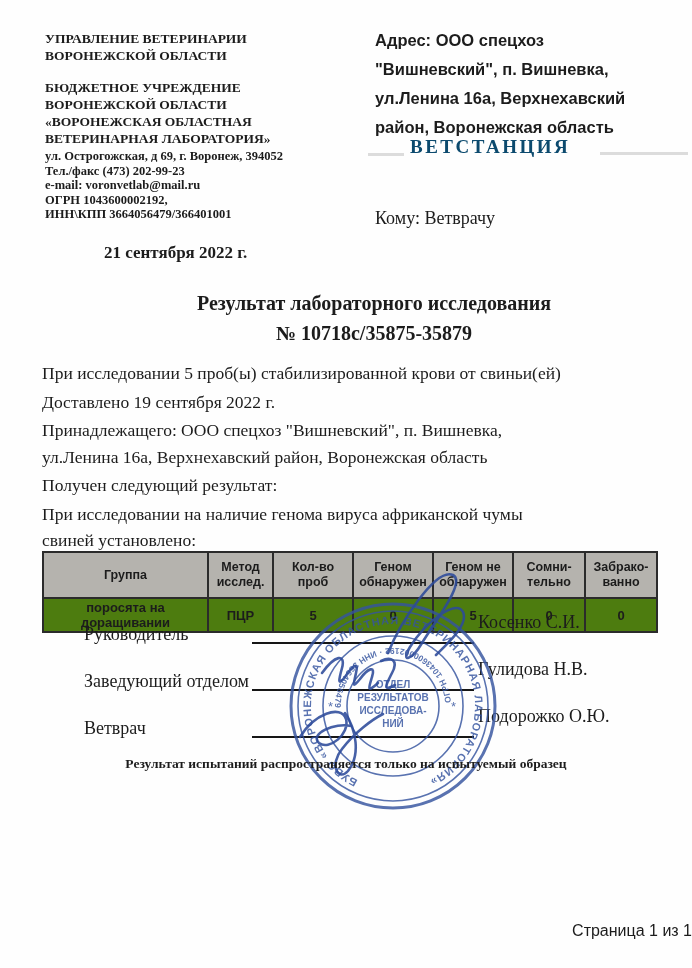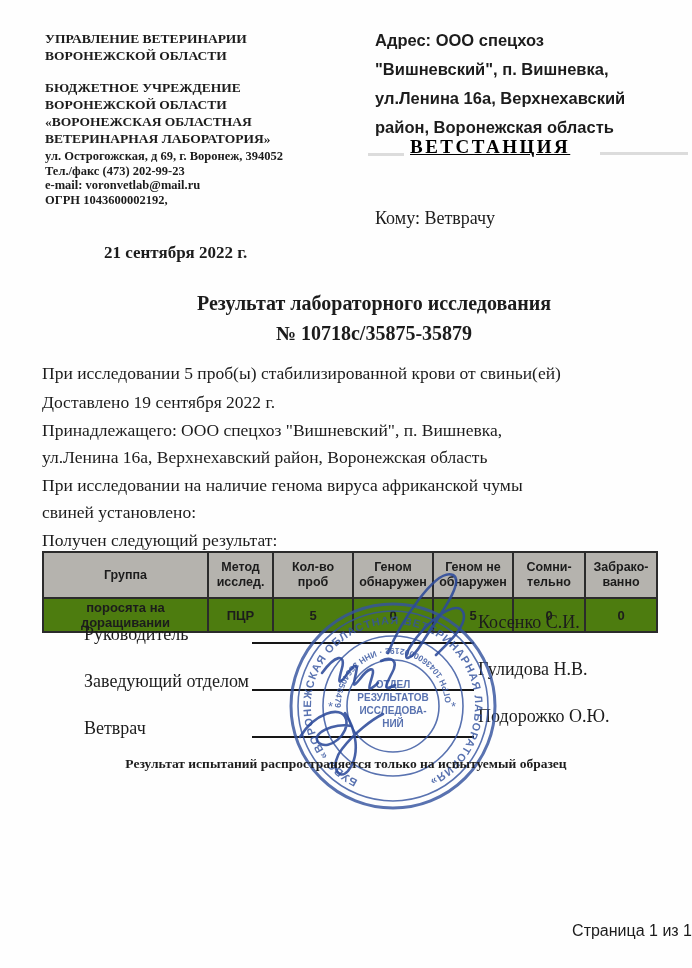--- a/index.html
+++ b/index.html
@@ -23,22 +23,21 @@
   
   .addr-block{
     position:absolute;left:375px;top:26px;width:305px;
     font-family:"Liberation Sans", sans-serif;
     font-weight:bold;font-size:16.5px;line-height:29px;
   }
   .vetstation{
     position:absolute;left:410px;top:136px;
     font-family:"Liberation Serif", serif;
     font-weight:bold;font-size:19px;letter-spacing:2.5px;
-    color:#000000;
-    text-decoration:underline;
+    color:#0c4a6e;
   }
   .addressee{
     position:absolute;left:375px;top:208px;
     font-size:18px;
   }
   .scan-streak{position:absolute;height:3px;background:#dcdcdc;}
   .streak1{left:368px;top:153px;width:36px;}
   .streak2{left:600px;top:152px;width:88px;}
   .doc-date{
     position:absolute;left:104px;top:243px;
@@ -101,20 +100,21 @@
       <div>БЮДЖЕТНОЕ УЧРЕЖДЕНИЕ</div>
       <div>ВОРОНЕЖСКОЙ ОБЛАСТИ</div>
       <div>«ВОРОНЕЖСКАЯ ОБЛАСТНАЯ</div>
       <div>ВЕТЕРИНАРНАЯ ЛАБОРАТОРИЯ»</div>
     </div>
     <div class="org-contacts">
       <div>ул. Острогожская, д 69, г. Воронеж, 394052</div>
       <div>Тел./факс  (473) 202-99-23</div>
       <div>e-mail:  voronvetlab@mail.ru</div>
       <div>ОГРН 1043600002192,</div>
+      <div>ИНН\КПП 3664056479/366401001</div>
     </div>
   </div>
 
   <div class="addr-block pre">Адрес: ООО спецхоз
 "Вишневский", п. Вишневка,
 ул.Ленина 16а, Верхнехавский
 район, Воронежская область</div>
   <div class="vetstation">ВЕТСТАНЦИЯ</div>
   <div class="addressee">Кому: Ветврачу</div>
   <div class="scan-streak streak1"></div>
@@ -125,23 +125,23 @@
   <div class="doc-title">
     <div>Результат лабораторного исследования</div>
     <div>№ 10718с/35875-35879</div>
   </div>
 
   <div class="doc-body">
     <p class="pre">При исследовании 5 проб(ы) стабилизированной крови от свиньи(ей)</p>
     <p class="pre">Доставлено 19 сентября 2022 г.</p>
     <p class="pre">Принадлежащего: ООО спецхоз "Вишневский", п. Вишневка,
 ул.Ленина 16а, Верхнехавский район, Воронежская область</p>
+    <p class="pre">Получен следующий результат:</p>
     <p class="pre">При исследовании на наличие генома вируса африканской чумы
 свиней установлено:</p>
-    <p class="pre">Получен следующий результат:</p>
   </div>
 
   <table class="res-table">
     <colgroup>
       <col style="width:165px">
         <col style="width:65px">
         <col style="width:80px">
       <col style="width:80px">
         <col style="width:80px">
         <col style="width:72px">

